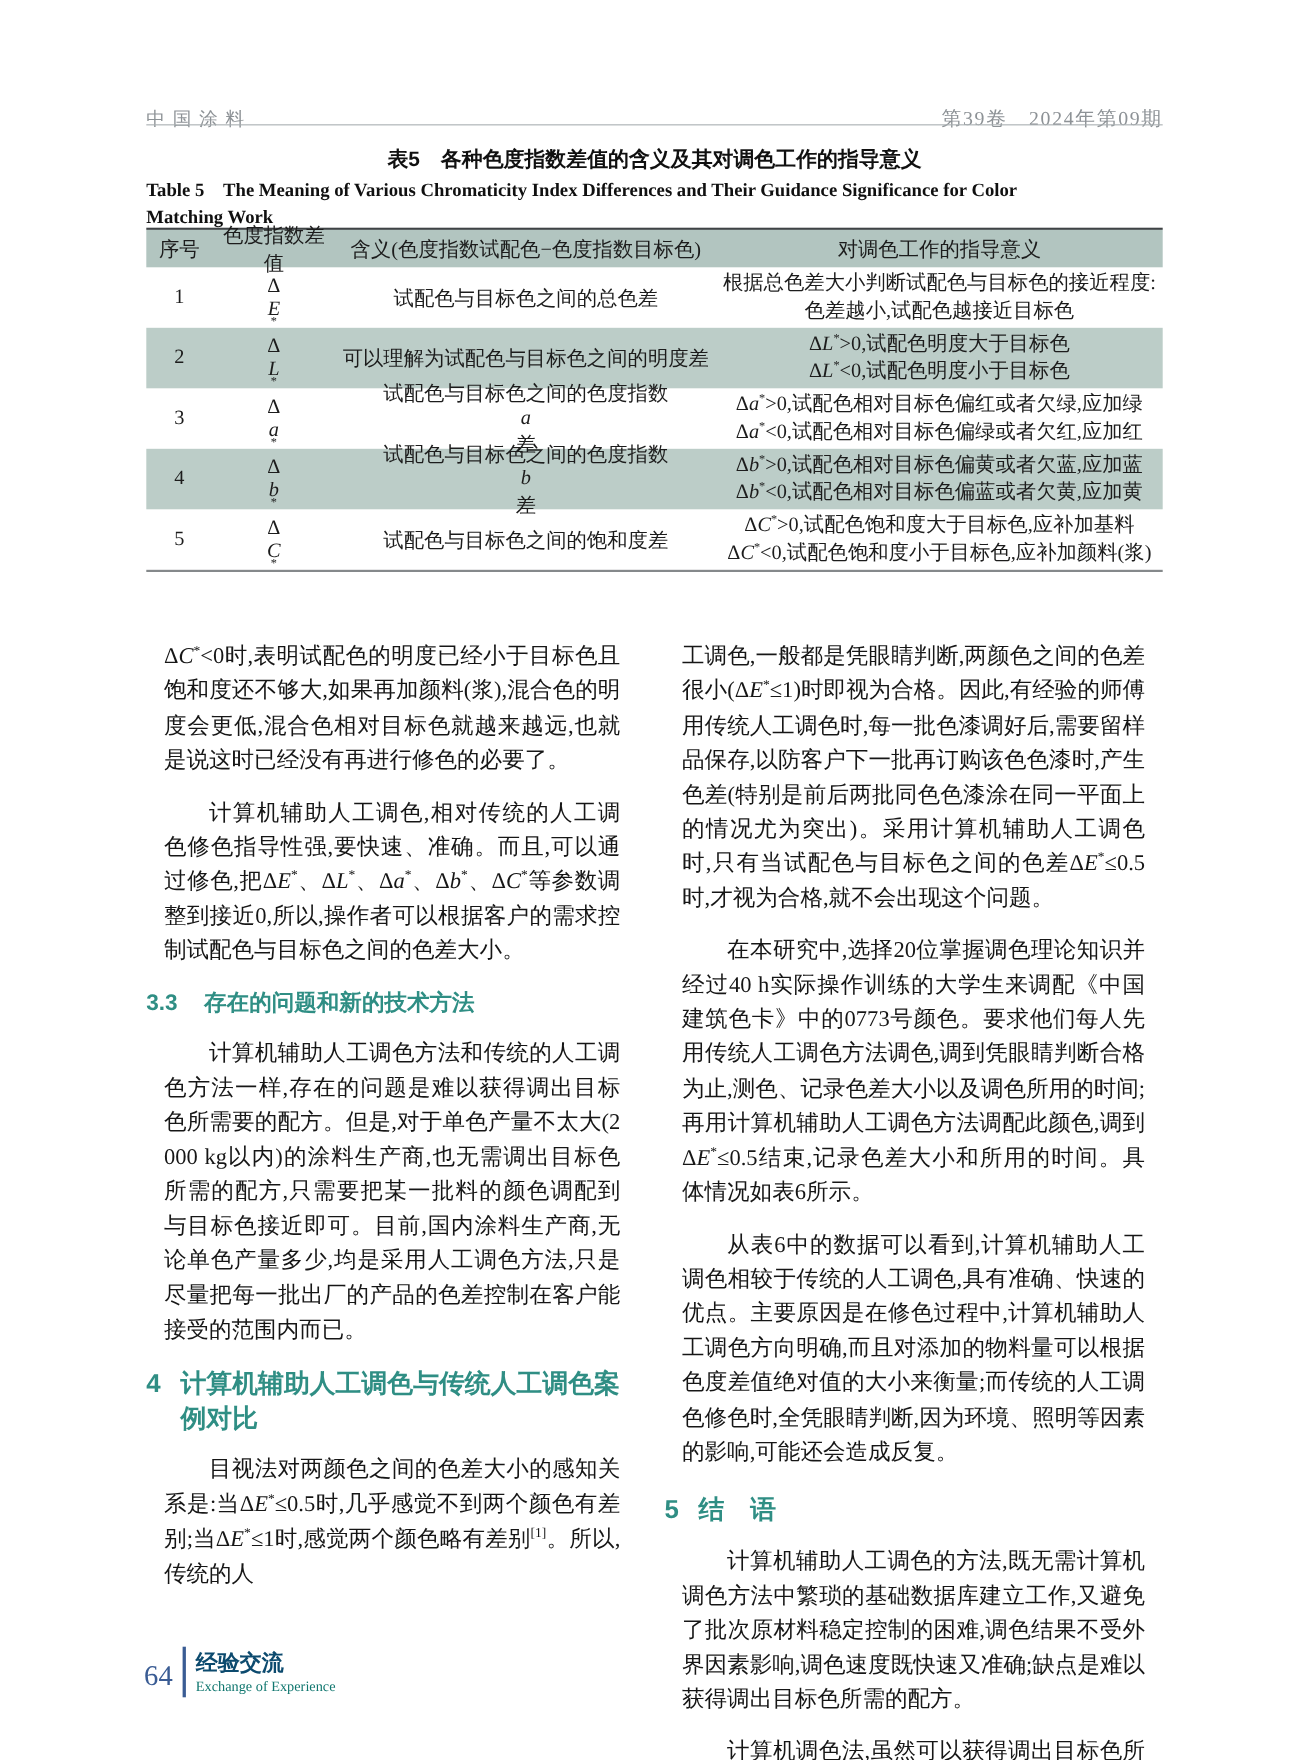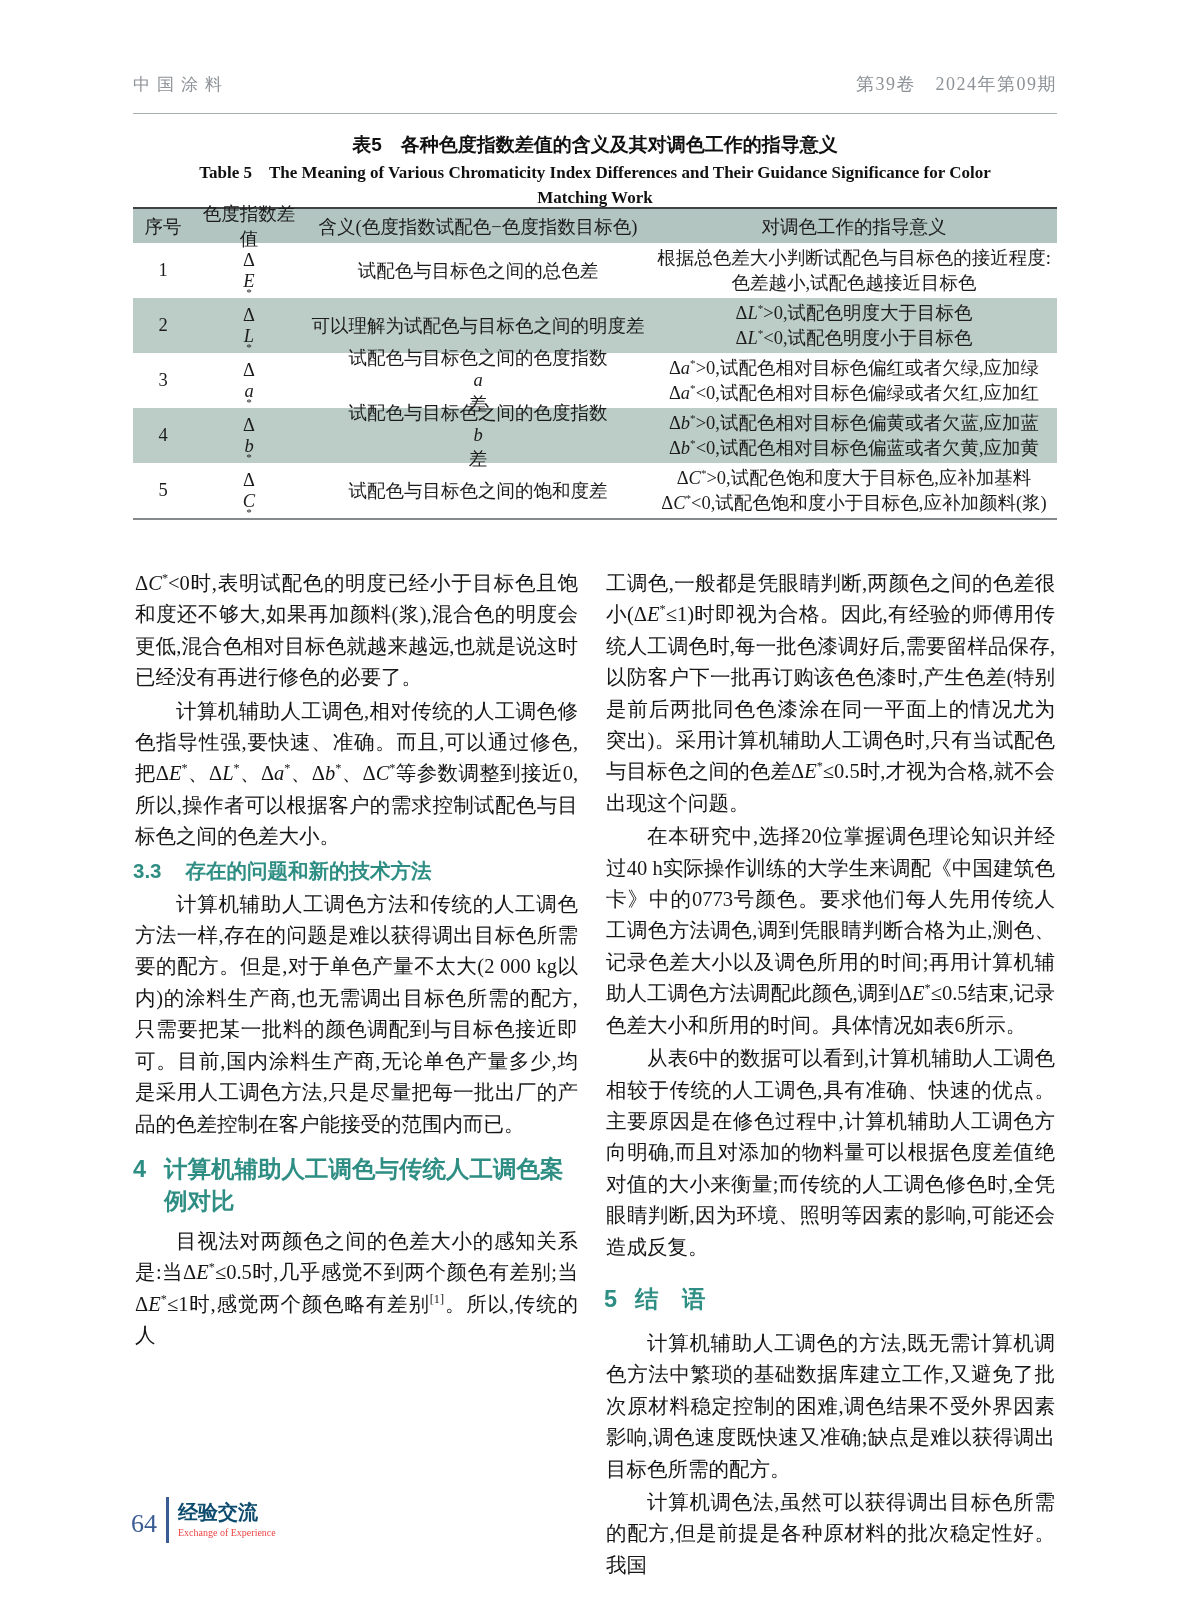--- a/index.html
+++ b/index.html
@@ -5,33 +5,33 @@
   html,body { margin:0; padding:0; }
   body {
     width:1187px; height:1600px; position:relative; background:#ffffff;
     font-family:"Liberation Serif","DejaVu Serif",serif; color:#1c1c1c;
     overflow:hidden;
   }
   i { font-style:italic; }
   sup { font-size:0.6em; vertical-align:super; line-height:0; }
 
   
-  .page-header{ position:absolute; left:133px; top:72px; width:924px;
+  .page-header{ position:absolute; left:133px; top:96px; width:924px;
     display:flex; justify-content:space-between; align-items:baseline;
     color:#8d9296; font-size:17px; }
   .journal{ letter-spacing:7px; }
   .issue{ font-size:18px; letter-spacing:1.5px; }
   .header-rule{ position:absolute; left:133px; top:113px; width:924px;
     height:1px; background:#a9aeb1; }
 
   
   .cap-cn{ position:absolute; left:133px; top:132px; width:924px; text-align:center;
     font-family:"Liberation Sans","DejaVu Sans",sans-serif; font-weight:bold;
     font-size:19px; color:#101010; }
-  .cap-en{ position:absolute; left:133px; top:160px; width:924px; text-align:center;
+  .cap-en{ position:absolute; left:133px; top:160px; width:924px; text-align:left;
     font-weight:bold; font-size:17px; line-height:25px; color:#101010; }
 
   
   .table5{ position:absolute; left:133px; top:207px; width:924px;
     border-top:2px solid var(--table-top,#3f4345);
     border-bottom:2px solid var(--table-bottom,#85898b);
     font-size:18.5px; }
   .t-row{ display:flex; align-items:stretch; }
   .t-row.head{ background:var(--table-head-bg,#b2c5c0); height:34px; font-size:18.5px; }
   .t-row.data{ height:55px; }
@@ -42,41 +42,41 @@
   .c-sym{ width:112px; }
   .c-mean{ width:346px; }
   .c-guid{ flex:1; }
   .g-line{ line-height:25px; }
 
   
   .col{ position:absolute; top:566px; font-size:20.5px; line-height:31.4px;
     text-align:justify; color:#161616; }
   #col-left{ left:133px; width:447px; }
   #col-right{ left:604px; width:453px; }
-  .col p{ margin:2px; }
+  .col p{ margin:16px; }
   .col p.ind{ text-indent:2em; }
 
   .h-sub{ font-family:"Liberation Sans","DejaVu Sans",sans-serif; font-weight:bold;
     color:var(--teal,#2f8e84); font-size:20.5px; line-height:30px;
     margin:3px 0 3px; display:flex; gap:24px; text-align:center; }
   .h-main{ font-family:"Liberation Sans","DejaVu Sans",sans-serif; font-weight:bold;
     color:var(--teal,#2f8e84); font-size:23.5px; line-height:32px;
     margin:13px 0 9px; display:flex; gap:18px; text-align:left; }
   .h-main .num{ flex:none; }
   .h-main.h5{ margin:20px 0 13px; }
 
   
   .footer{ position:absolute; left:131px; top:1497px; display:flex; align-items:center; }
   .page-num{ color:var(--footer-blue,#3a5c94); font-size:26px; margin-right:9px;
     padding-top:8px; }
   .footer-bar{ width:3px; height:46px; background:var(--footer-blue,#3a5c94);
     margin-right:9px; }
   .footer-cn{ font-family:"Liberation Sans","DejaVu Sans",sans-serif; font-weight:bold;
     font-size:20px; color:#0c4a6e; line-height:25px; }
-  .footer-en{ font-size:10px; color:#ef4444; line-height:16px; }
+  .footer-en{ font-size:13px; color:#0f766e; line-height:16px; }
 </style>
 </head>
 <body>
 
 <div class="page-header">
   <span class="journal">中国涂料</span>
   <span class="issue">第39卷　2024年第09期</span>
 </div>
 <div class="header-rule"></div>
 

